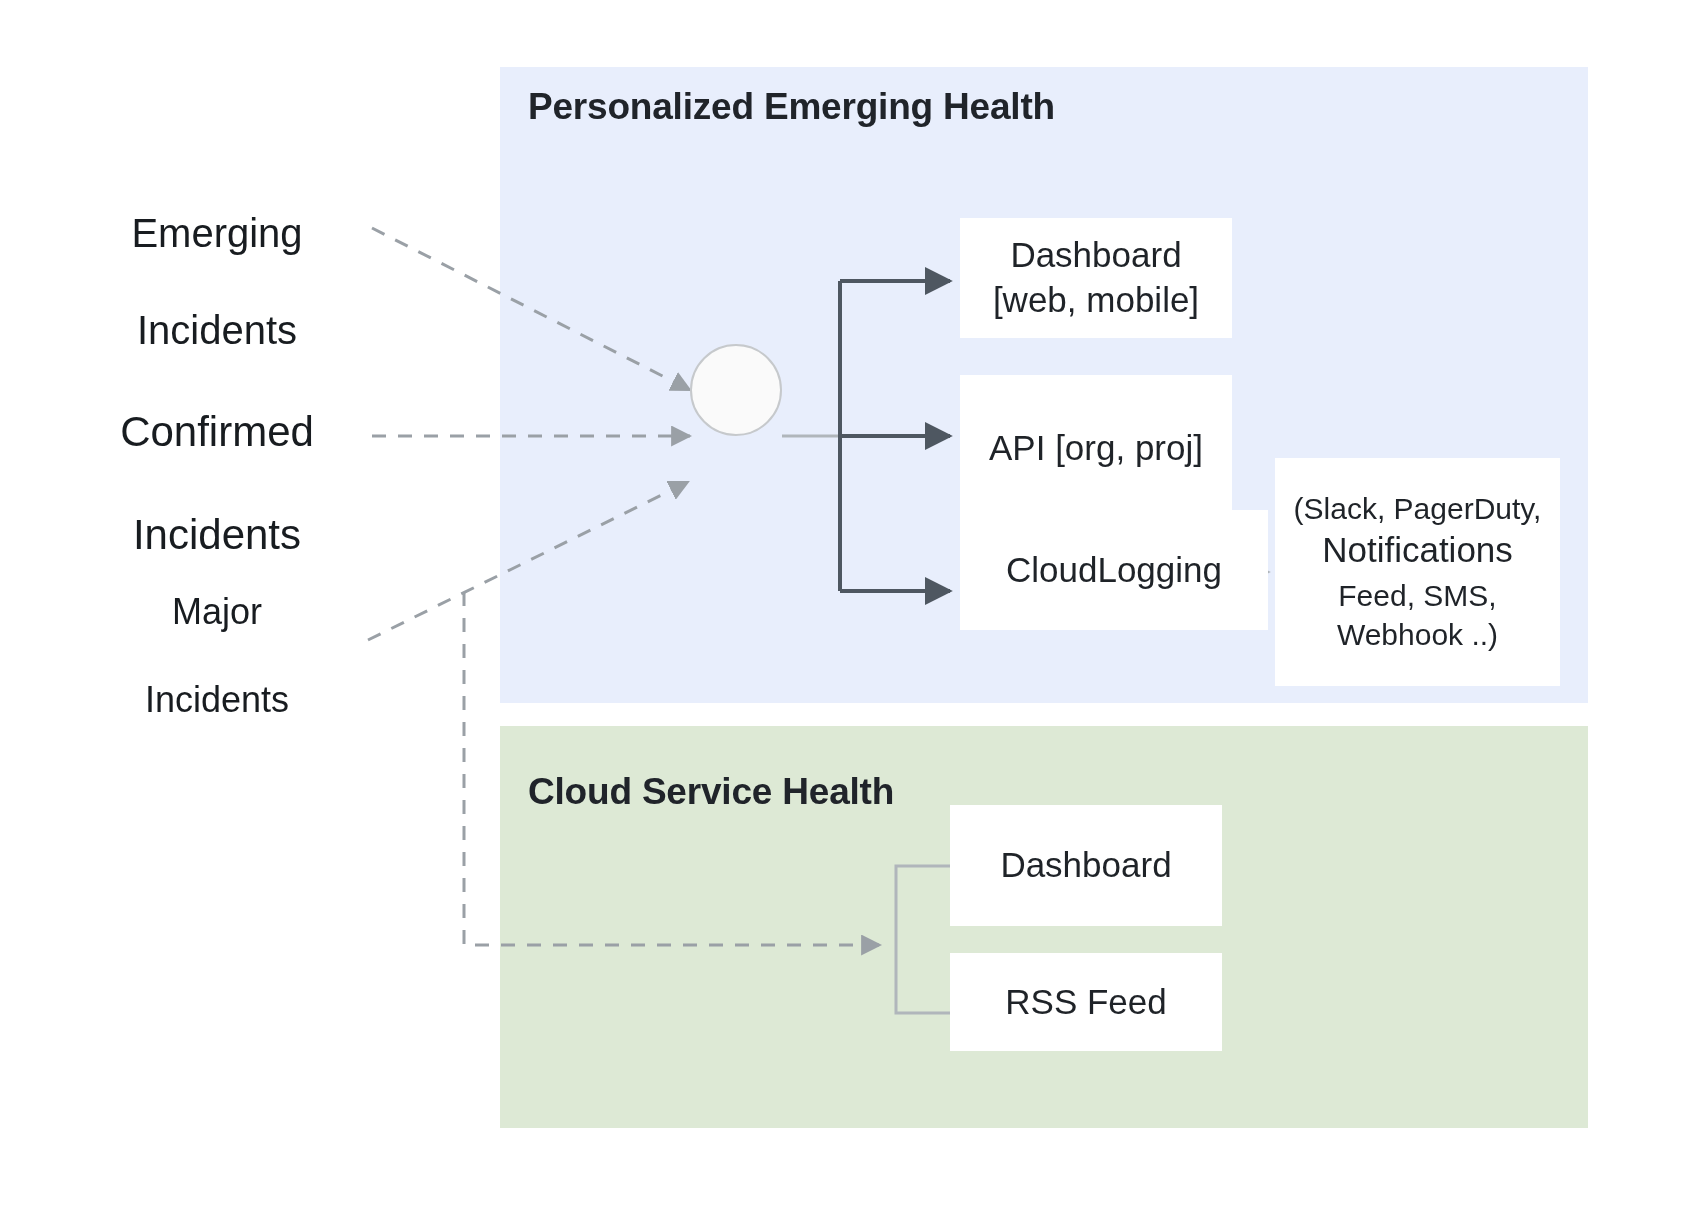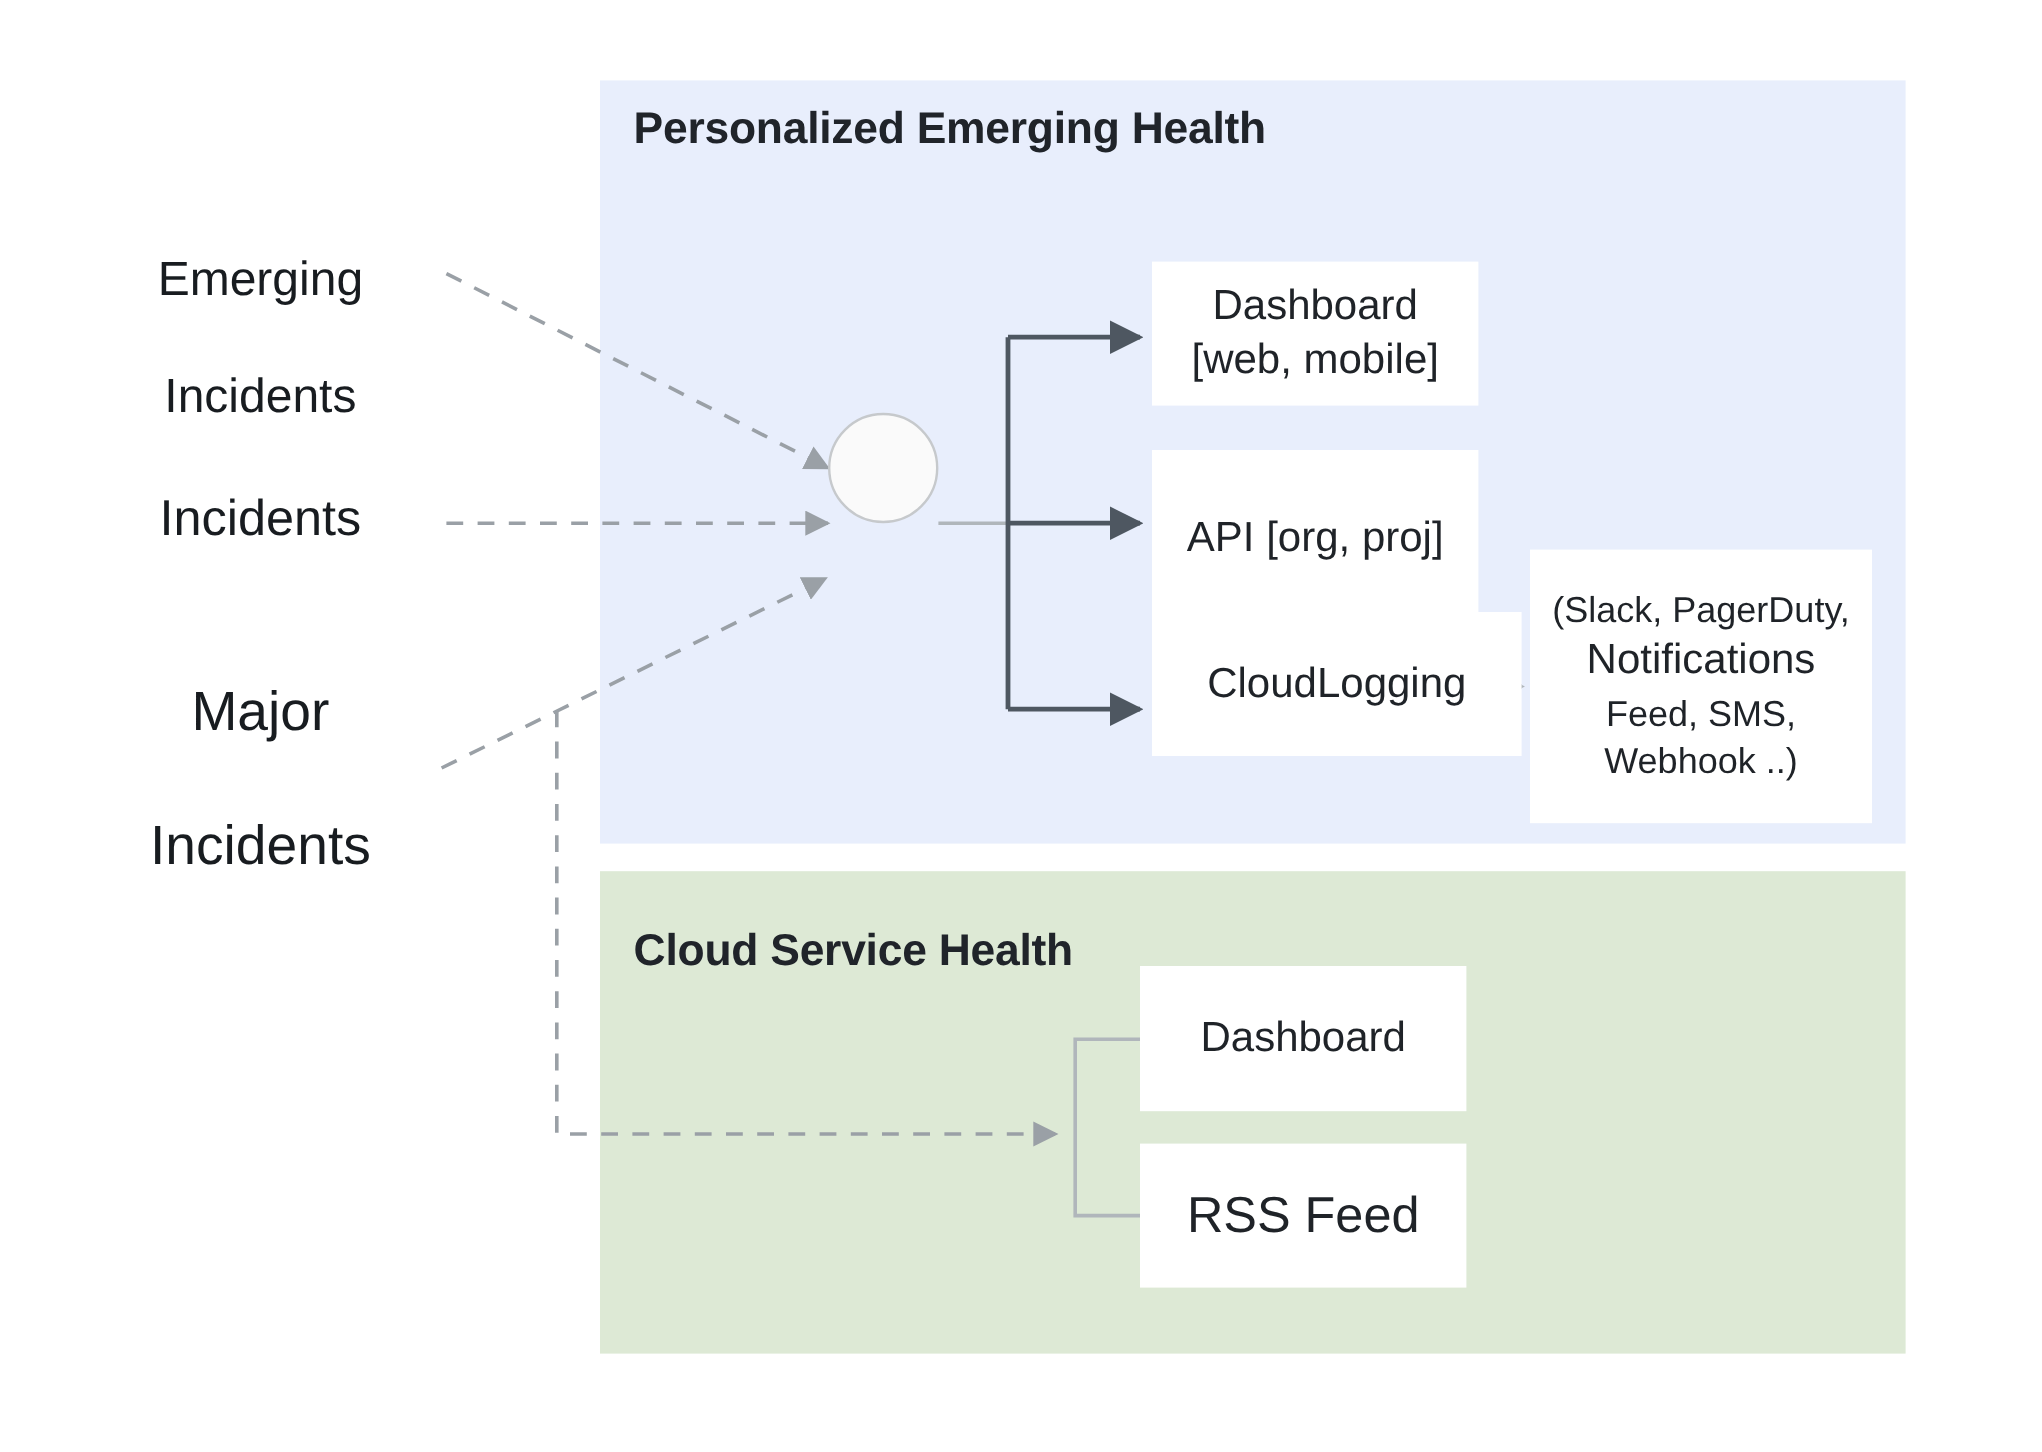--- a/index.html
+++ b/index.html
@@ -110,24 +110,25 @@
   </svg>
 
   <div class="hub-circle" style="left:690px; top:344px; width:92px; height:92px;"></div>
 
   <div class="src-label" style="left:62px; top:160px; width:310px; font-size:40px;">
     <div>Emerging</div>
     <div>Incidents</div>
   </div>
 
   <div class="src-label" style="left:62px; top:355px; width:310px; font-size:42px;">
+    <div>Confirmed</div>
     <div>Incidents</div>
   </div>
 
-  <div class="src-label" style="left:62px; top:508px; width:310px; font-size:46px;">
+  <div class="src-label" style="left:62px; top:546px; width:310px; font-size:36px;">
     <div>Major</div>
     <div>Incidents</div>
   </div>
 
   <div class="panel-title" style="left:528px; top:86px; font-size:37px;">Personalized Emerging Health</div>
 
   <div class="panel-title" style="left:528px; top:747px; font-size:37px;margin-top:24px;">Cloud Service Health</div>
 
   <div class="node-box" style="left:960px; top:218px; width:272px; height:120px; font-size:35px; flex-direction:column;">
     <span>Dashboard</span>
@@ -147,17 +148,17 @@
     <span>(Slack, PagerDuty,</span>
     <span style="font-size:35px; margin-bottom:4px;">Notifications</span>
     <span>Feed, SMS,</span>
     <span>Webhook ..)</span>
   </div>
 
   <div class="node-box" style="left:950px; top:805px; width:272px; height:121px; font-size:35px;">
     <span>Dashboard</span>
   </div>
 
-  <div class="node-box" style="left:950px; top:953px; width:272px; height:120px; font-size:42px;">
+  <div class="node-box" style="left:950px; top:953px; width:272px; height:98px; font-size:35px;">
     <span>RSS Feed</span>
   </div>
 
 </div>
 
 </body></html>

